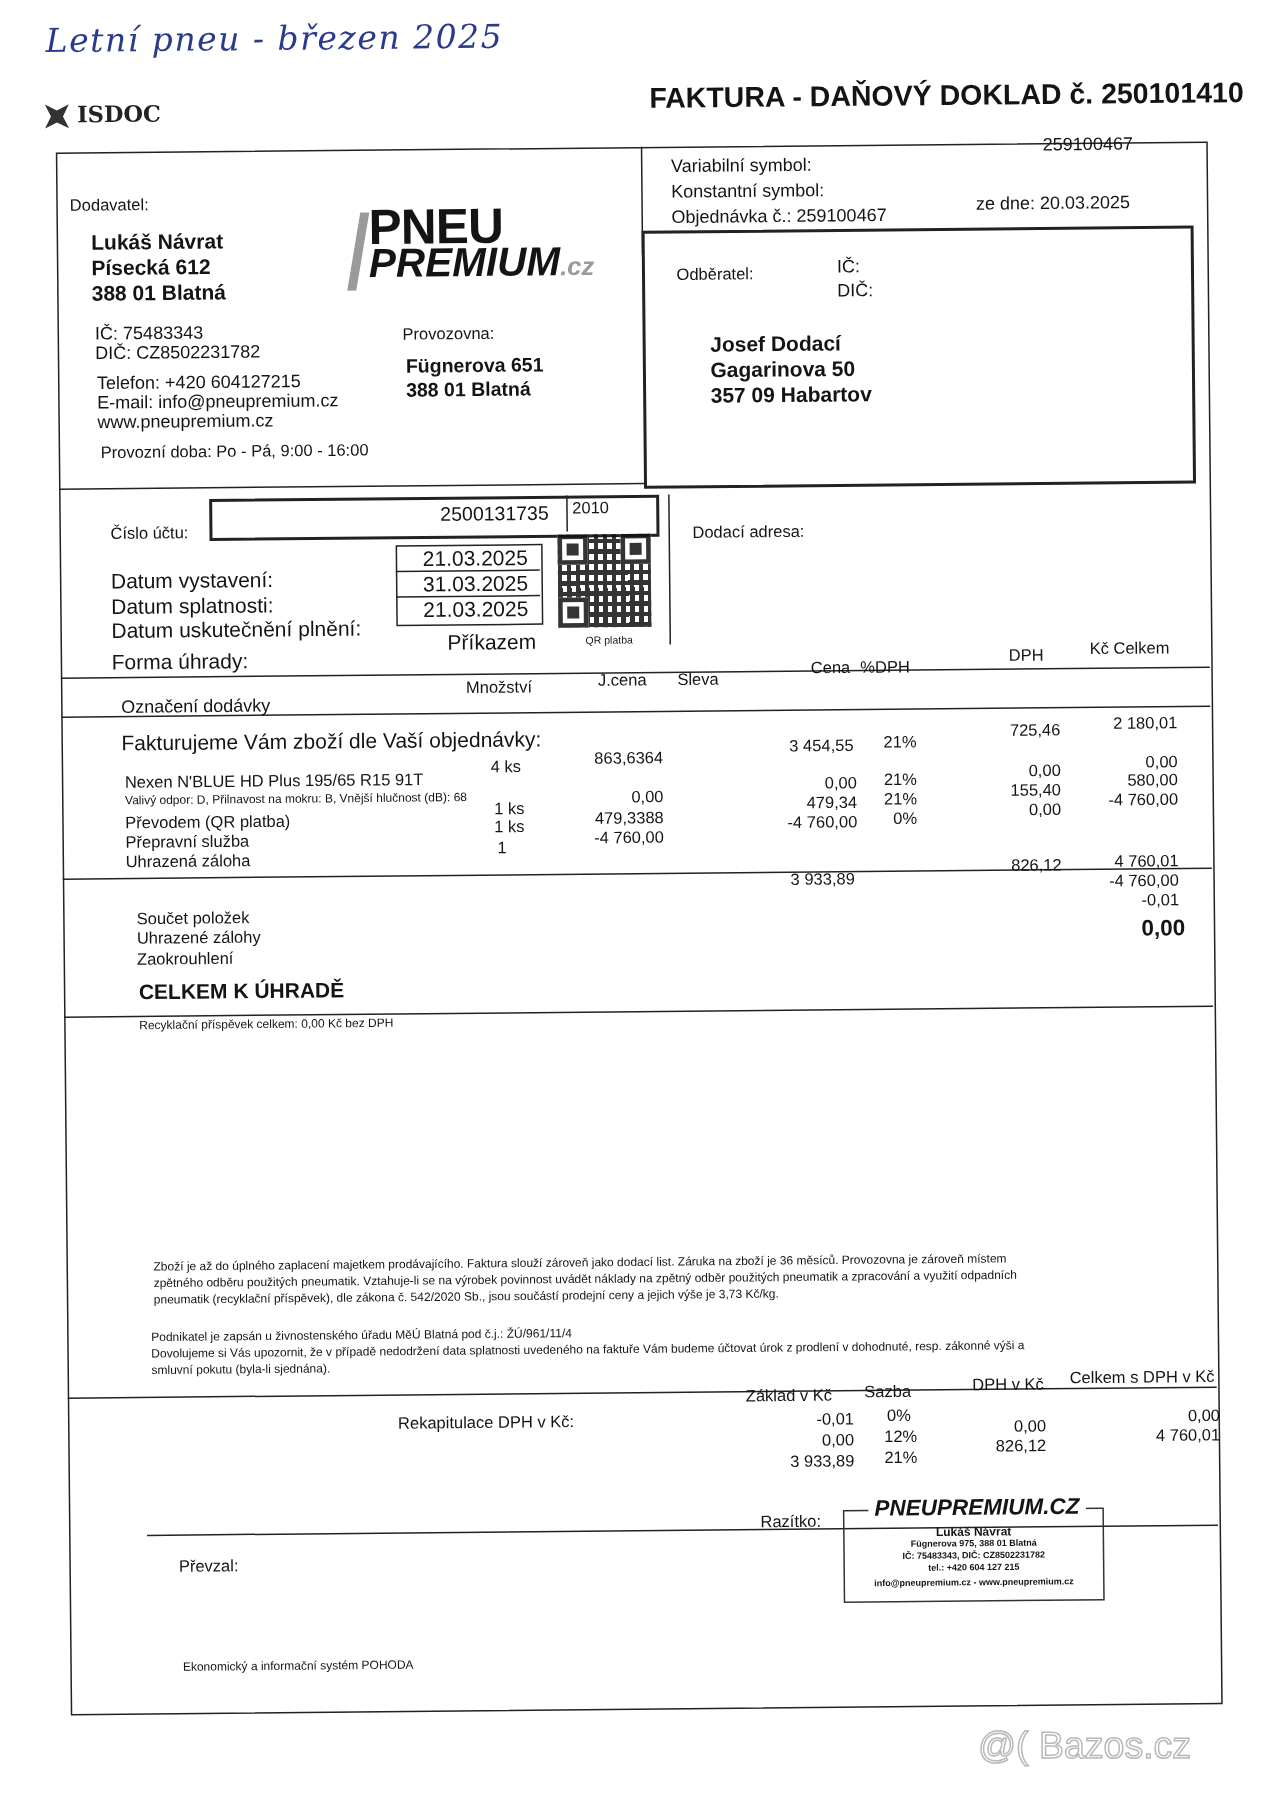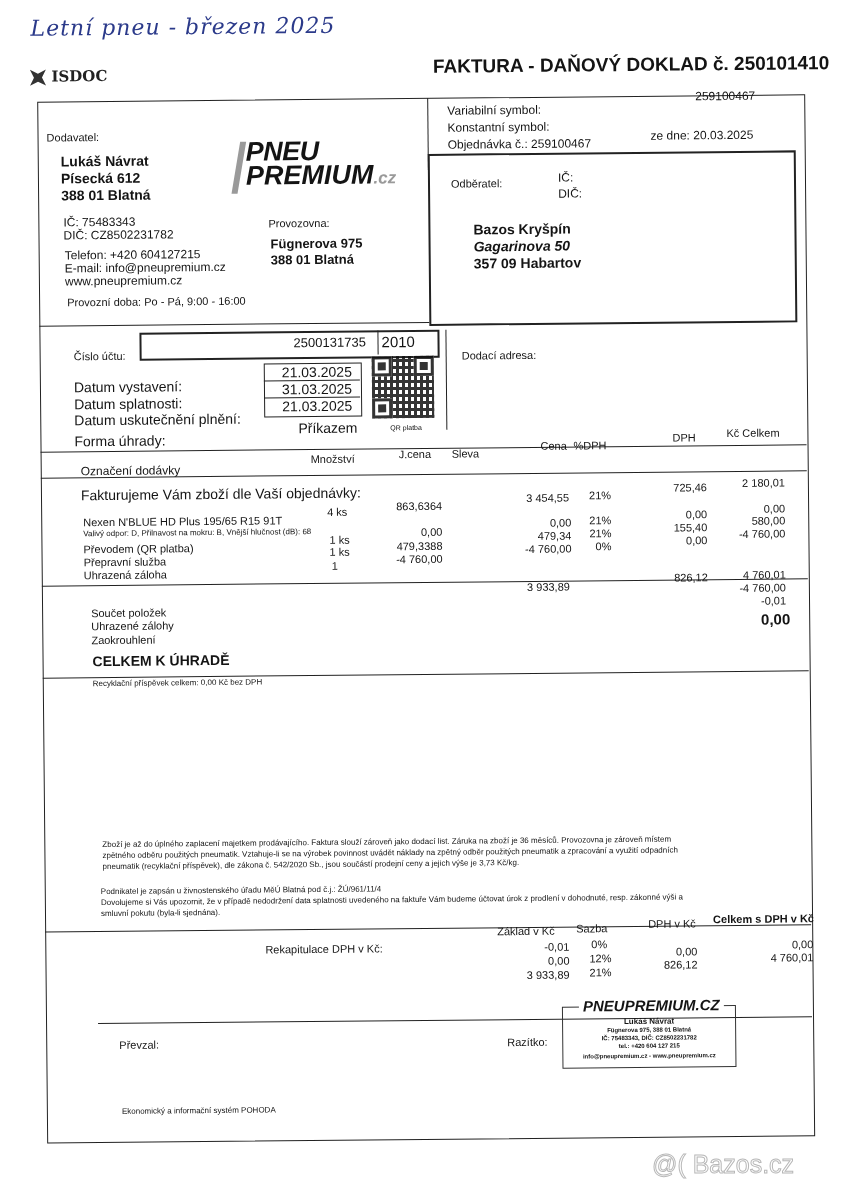--- a/index.html
+++ b/index.html
@@ -22,21 +22,21 @@
   .vline { position: absolute; width: 0; border-left: 1.2px solid #222; }
   .r { text-align: right; }
   .small { font-size: 9px; }
   .qr { position: absolute; width: 62px; height: 62px;
         background:
           repeating-linear-gradient(90deg, #111 0 3px, transparent 3px 6px),
           repeating-linear-gradient(0deg, #111 0 3px, transparent 3px 7px);
         opacity: .85; }
   .qr .f { position: absolute; width: 14px; height: 14px; border: 3px solid #111; background: #fff; }
   .qr .f::after { content: ""; position: absolute; left: 3px; top: 3px; width: 8px; height: 8px; background: #111; }
-  .logo1 { font-size: 27px; font-weight: bold; font-style: italic; line-height: 24px; letter-spacing: -0.5px; }
+  .logo1 { font-size: 33px; font-weight: bold; line-height: 24px; letter-spacing: -0.5px; }
   .logo2 { font-size: 27px; font-weight: bold; font-style: italic; line-height: 24px; }
   .logo2 .cz { font-size: 17px; color: #9a9a9a; }
   .logobar { position: absolute; width: 6px; height: 52px; background: #9a9a9a; transform: skewX(-10deg); }
   .stamp { position: absolute; border: 1px solid #333; }
   .stamp .t { font-size: 15px; font-weight: bold; font-style: italic; }
   .wm { font-size: 25px; color: transparent; -webkit-text-stroke: 1px #b8b8b8; font-family: "Liberation Sans", sans-serif; }
 </style>
 </head>
 <body>
 
@@ -61,48 +61,48 @@
   <div class="abs lbl12" style="left:452px;top:104px;">Variabilní symbol:</div>
   <div class="abs lbl12" style="left:700px;top:92px;">259100467</div>
   <div class="abs lbl12" style="left:452px;top:121px;">Konstantní symbol:</div>
   <div class="abs lbl12" style="left:452px;top:138px;">Objednávka č.: 259100467</div>
   <div class="abs lbl12" style="left:655px;top:131px;">ze dne: 20.03.2025</div>
 
   <div class="box thick" style="left:432px;top:154px;width:364px;height:168px;"></div>
   <div class="abs lbl" style="left:455px;top:178px;">Odběratel:</div>
   <div class="abs lbl12" style="left:562px;top:172px;">IČ:</div>
   <div class="abs lbl12" style="left:562px;top:188px;">DIČ:</div>
-  <div class="abs b14" style="left:477px;top:222px;">Bazos Kryšpín</div>
-  <div class="abs b14" style="left:477px;top:239px;font-style:italic;">Gagarinova 50</div>
+  <div class="abs b14" style="left:477px;top:222px;">Josef Dodací</div>
+  <div class="abs b14" style="left:477px;top:239px;">Gagarinova 50</div>
   <div class="abs b14" style="left:477px;top:256px;">357 09 Habartov</div>
 
   <div class="abs lbl" style="left:51px;top:128px;">Dodavatel:</div>
   <div class="abs b14" style="left:65px;top:150px;">Lukáš Návrat</div>
   <div class="abs b14" style="left:65px;top:167px;">Písecká 612</div>
   <div class="abs b14" style="left:65px;top:184px;">388 01 Blatná</div>
   <div class="abs n12" style="left:67px;top:212px;">IČ: 75483343</div>
   <div class="abs n12" style="left:67px;top:225px;">DIČ: CZ8502231782</div>
   <div class="abs n12" style="left:68px;top:245px;">Telefon: +420 604127215</div>
   <div class="abs n12" style="left:68px;top:258px;">E-mail: info@pneupremium.cz</div>
   <div class="abs n12" style="left:68px;top:271px;">www.pneupremium.cz</div>
   <div class="abs n12" style="left:70px;top:292px;font-size:11px;">Provozní doba: Po - Pá, 9:00 - 16:00</div>
   <div class="abs n12" style="left:272px;top:215px;font-size:11px;">Provozovna:</div>
-  <div class="abs b14" style="left:274px;top:234px;font-size:13px;">Fügnerova 975</div>
+  <div class="abs b14" style="left:274px;top:234px;font-size:13px;">Fügnerova 651</div>
   <div class="abs b14" style="left:274px;top:250px;font-size:13px;">388 01 Blatná</div>
 
   <div class="logobar" style="left:240px;top:140px;"></div>
   <div class="abs logo1" style="left:250px;top:138px;">PNEU</div>
   <div class="abs logo2" style="left:250px;top:162px;"><span>PREMIUM</span><span class="cz">.cz</span></div>
 
   <div class="hline" style="left:42px;top:322px;width:390px;"></div>
   <div class="abs lbl" style="left:76px;top:347px;">Číslo účtu:</div>
   <div class="box thick" style="left:142px;top:330px;width:296px;height:24px;"></div>
   <div class="vline" style="left:380px;top:330px;height:24px;"></div>
   <div class="abs lbl12" style="left:296px;top:334px;font-size:13px;">2500131735</div>
-  <div class="abs lbl12" style="left:384px;top:333px;font-size:15px;">2010</div>
+  <div class="abs lbl12" style="left:384px;top:333px;font-size:11px;">2010</div>
 
   <div class="abs" style="left:76px;top:376px;font-size:14px;">Datum vystavení:</div>
   <div class="abs" style="left:76px;top:393px;font-size:14px;">Datum splatnosti:</div>
   <div class="abs" style="left:76px;top:409px;font-size:14px;">Datum uskutečnění plnění:</div>
   <div class="box" style="left:266px;top:362px;width:96px;height:52px;"></div>
   <div class="hline" style="left:266px;top:379px;width:96px;"></div>
   <div class="hline" style="left:266px;top:396px;width:96px;"></div>
   <div class="abs" style="left:284px;top:363px;font-size:14px;">21.03.2025</div>
   <div class="abs" style="left:284px;top:380px;font-size:14px;">31.03.2025</div>
   <div class="abs" style="left:284px;top:397px;font-size:14px;">21.03.2025</div>
@@ -198,41 +198,41 @@
     <div>Podnikatel je zapsán u živnostenského úřadu MěÚ Blatná pod č.j.: ŽÚ/961/11/4</div>
     <div>Dovolujeme si Vás upozornit, že v případě nedodržení data splatnosti uvedeného na faktuře Vám budeme účtovat úrok z prodlení v dohodnuté, resp. zákonné výši a</div>
     <div>smluvní pokutu (byla-li sjednána).</div>
   </div>
 
   <div class="hline" style="left:42px;top:928px;width:766px;"></div>
   <div class="abs lbl" style="left:262px;top:942px;">Rekapitulace DPH v Kč:</div>
   <div class="abs lbl" style="left:494px;top:926px;">Základ v Kč</div>
   <div class="abs lbl" style="left:573px;top:924px;">Sazba</div>
   <div class="abs lbl" style="left:645px;top:920px;">DPH v Kč</div>
-  <div class="abs lbl" style="left:710px;top:916px;font-weight:bold;">Celkem s DPH v Kč</div>
+  <div class="abs lbl" style="left:710px;top:916px;">Celkem s DPH v Kč</div>
 
   <div>
     <div class="abs lbl r" style="left:500px;top:942px;width:66px;">-0,01</div>
     <div class="abs lbl" style="left:588px;top:940px;">0%</div>
   </div>
   <div>
     <div class="abs lbl r" style="left:500px;top:956px;width:66px;">0,00</div>
     <div class="abs lbl" style="left:586px;top:954px;">12%</div>
     <div class="abs lbl r" style="left:640px;top:948px;width:54px;">0,00</div>
     <div class="abs lbl r" style="left:740px;top:942px;width:70px;">0,00</div>
   </div>
   <div>
     <div class="abs lbl r" style="left:500px;top:970px;width:66px;">3 933,89</div>
     <div class="abs lbl" style="left:586px;top:968px;">21%</div>
     <div class="abs lbl r" style="left:640px;top:961px;width:54px;">826,12</div>
     <div class="abs lbl r" style="left:740px;top:955px;width:70px;">4 760,01</div>
   </div>
 
   <div class="hline" style="left:94px;top:1020px;width:714px;"></div>
-  <div class="abs lbl" style="left:503px;top:1010px;margin-top:27px;">Razítko:</div>
+  <div class="abs lbl" style="left:503px;top:1010px;">Razítko:</div>
   <div class="stamp" style="left:558px;top:1008px;width:172px;height:60px;">
     <div class="abs t" style="left:16px;top:-10px;background:#fff;padding:0 4px;">PNEUPREMIUM.CZ</div>
     <div class="abs" style="left:0;width:172px;top:10px;text-align:center;font-size:8px;font-weight:bold;">Lukáš Návrat</div>
     <div class="abs" style="left:0;width:172px;top:20px;text-align:center;font-size:6px;font-weight:bold;">Fügnerova 975, 388 01 Blatná</div>
     <div class="abs" style="left:0;width:172px;top:28px;text-align:center;font-size:6px;font-weight:bold;">IČ: 75483343, DIČ: CZ8502231782</div>
     <div class="abs" style="left:0;width:172px;top:36px;text-align:center;font-size:6px;font-weight:bold;">tel.: +420 604 127 215</div>
     <div class="abs" style="left:0;width:172px;top:46px;text-align:center;font-size:6px;font-weight:bold;">info@pneupremium.cz - www.pneupremium.cz</div>
   </div>
   <div class="abs lbl" style="left:115px;top:1036px;">Převzal:</div>
   <div class="abs" style="left:117px;top:1104px;font-size:8px;">Ekonomický a informační systém POHODA</div>

